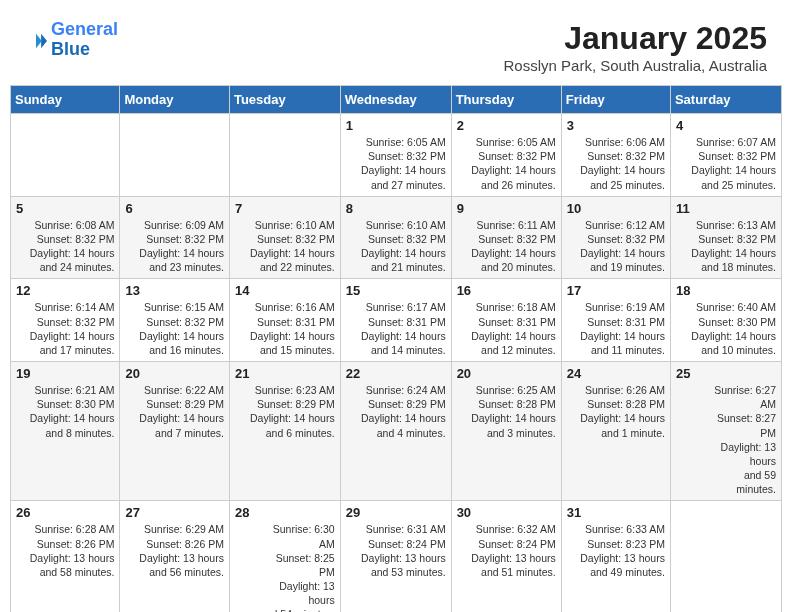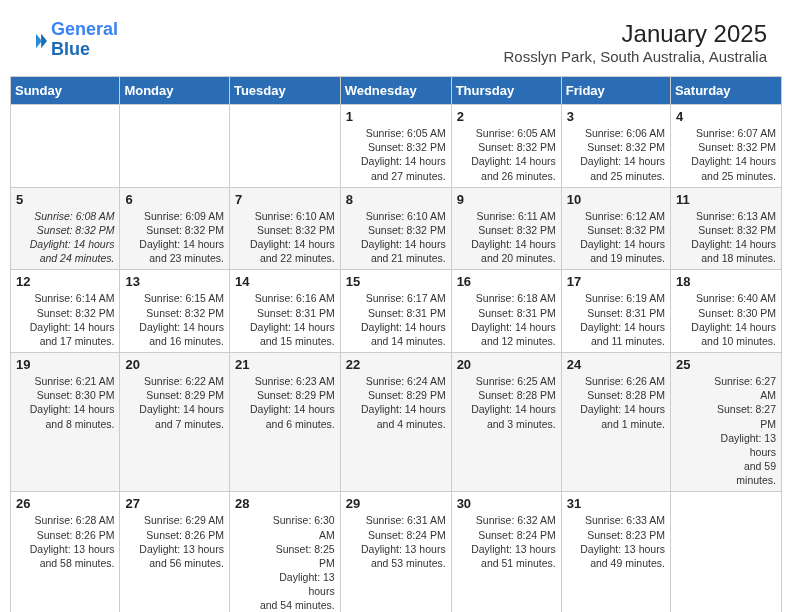--- a/index.html
+++ b/index.html
@@ -32,22 +32,22 @@
     .logo-icon {
       width: 22px;
       height: 22px;
       margin-right: 4px;
       margin-top: 2px;
     }
     .title-block {
       text-align: right;
     }
     .calendar-title {
-      font-size: 24px;
-      font-weight: normal;
+      font-size: 32px;
+      font-weight: bold;
       color: #222;
     }
     .calendar-subtitle {
       font-size: 15px;
       color: #444;
     }
     .calendar {
       width: 100%;
       border-collapse: collapse;
       margin-top: 6px;
@@ -152,21 +152,21 @@
           <span class="day-number">4</span>
           <div class="day-info" style="white-space: pre-line;">Sunrise: 6:07 AM
 Sunset: 8:32 PM
 Daylight: 14 hours
 and 25 minutes.</div>
         </td>
       </tr>
       <tr>
         <td>
           <span class="day-number">5</span>
-          <div class="day-info" style="white-space: pre-line; font-style: italic;">Sunrise: 6:08 AM
+          <div class="day-info" style="white-space: pre-line;">Sunrise: 6:08 AM
 Sunset: 8:32 PM
 Daylight: 14 hours
 and 24 minutes.</div>
         </td>
         <td>
           <span class="day-number">6</span>
           <div class="day-info" style="white-space: pre-line;">Sunrise: 6:09 AM
 Sunset: 8:32 PM
 Daylight: 14 hours
 and 23 minutes.</div>

